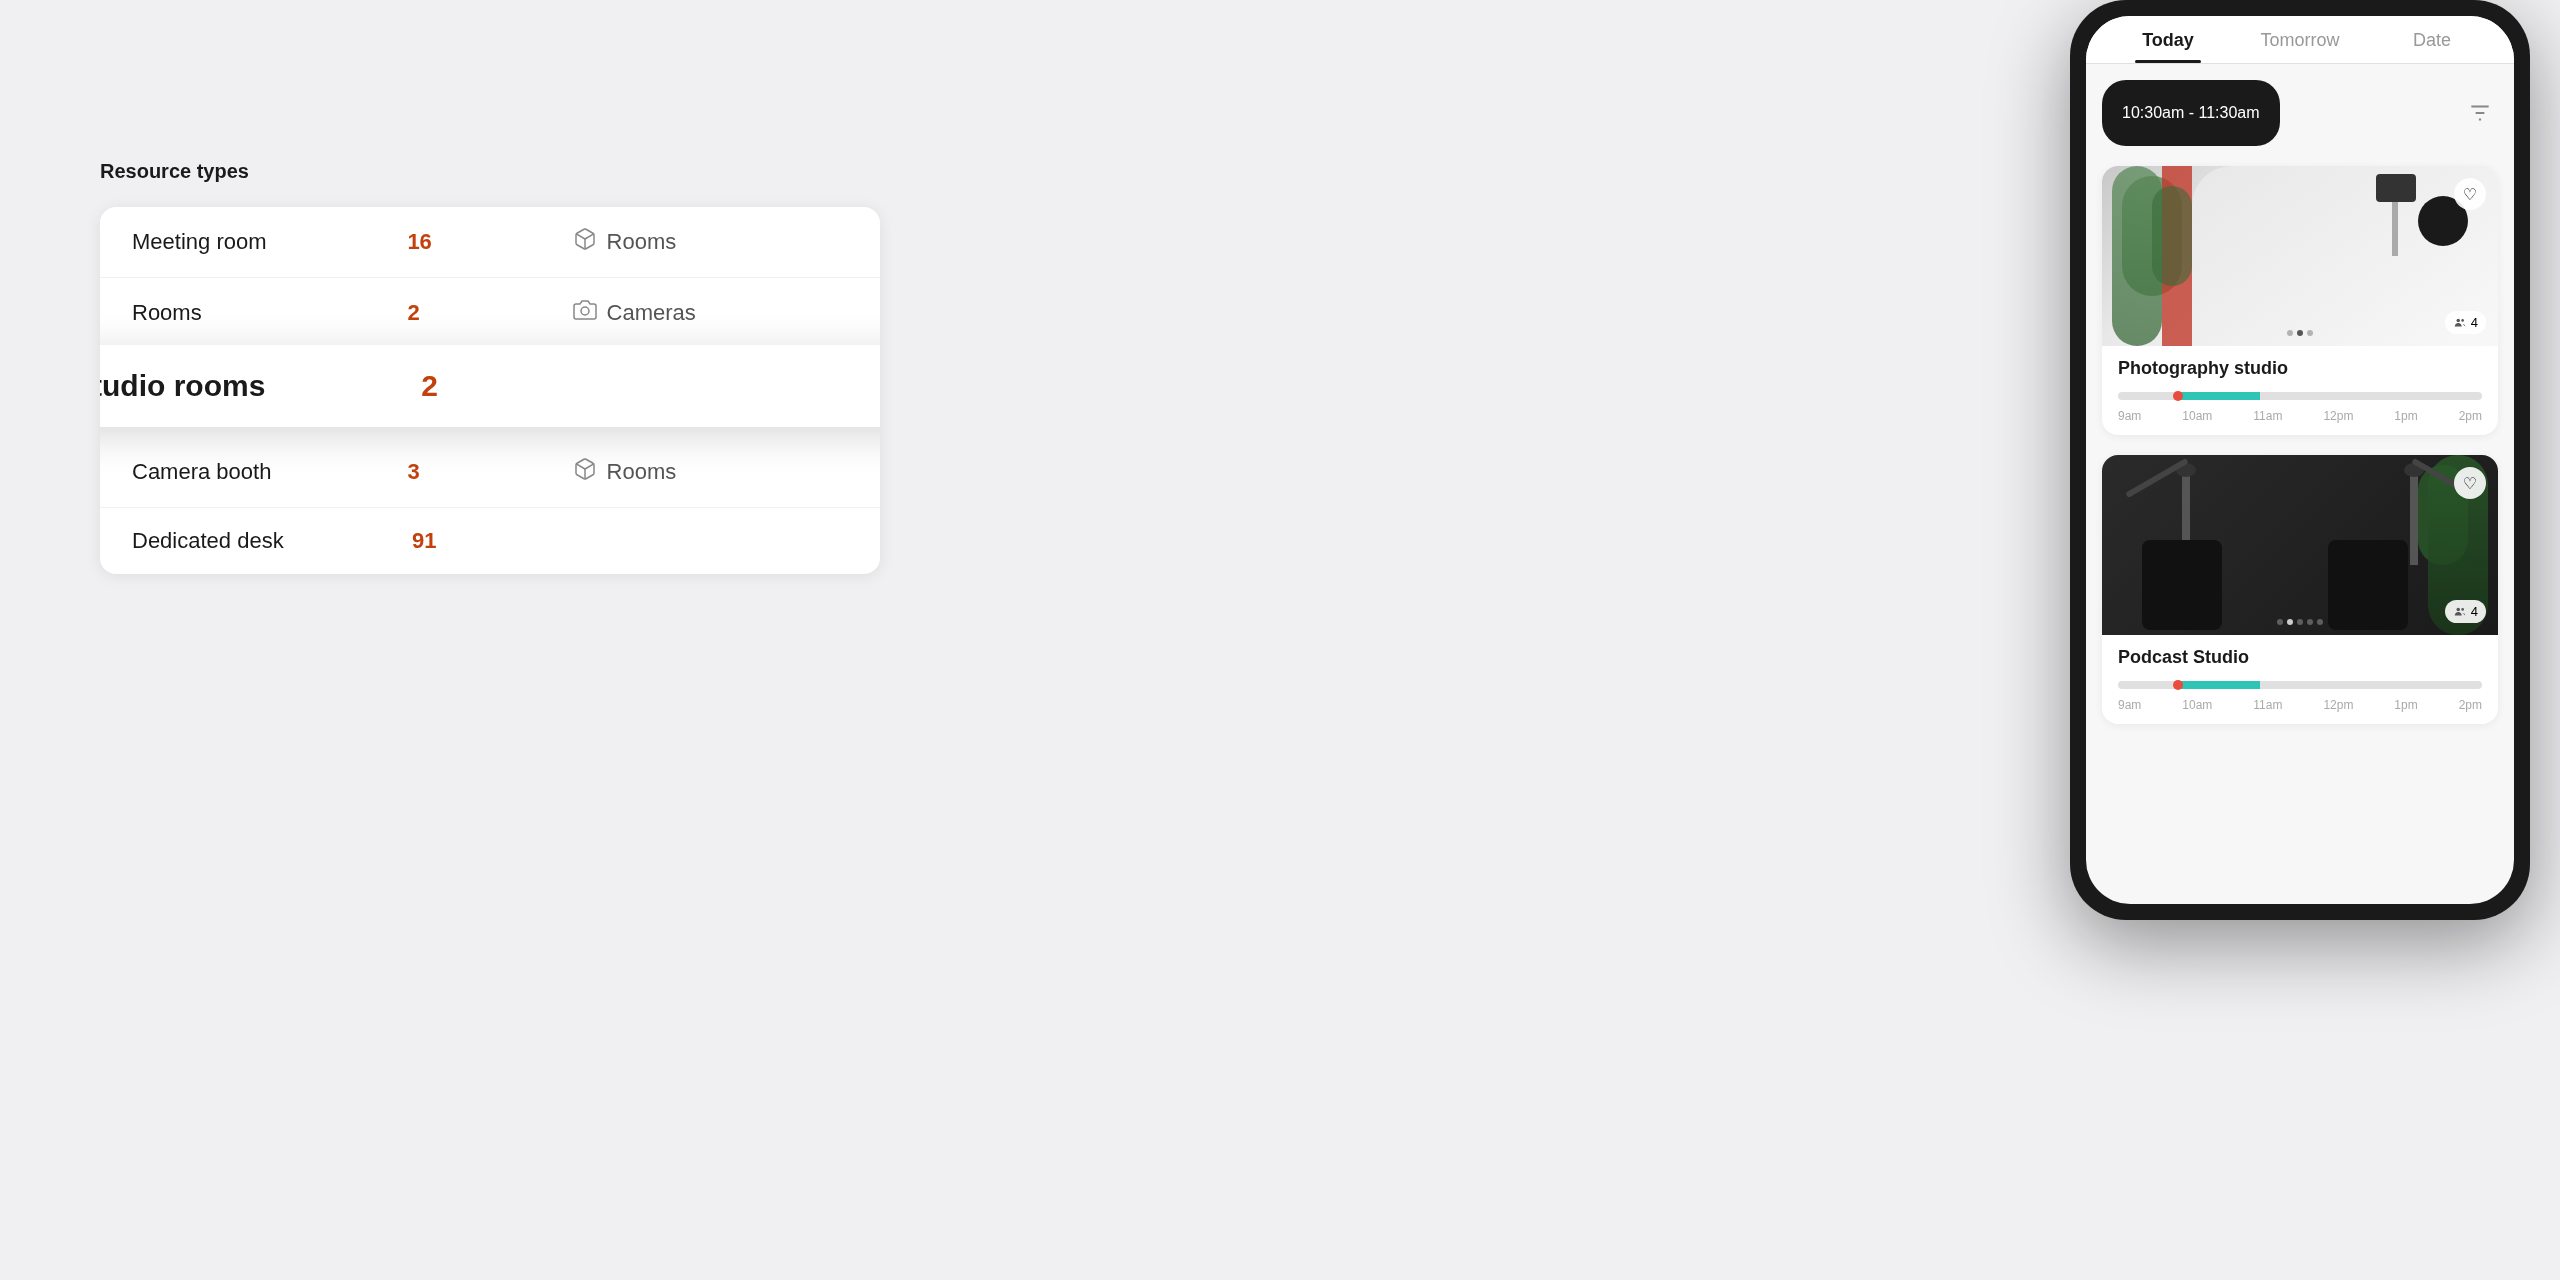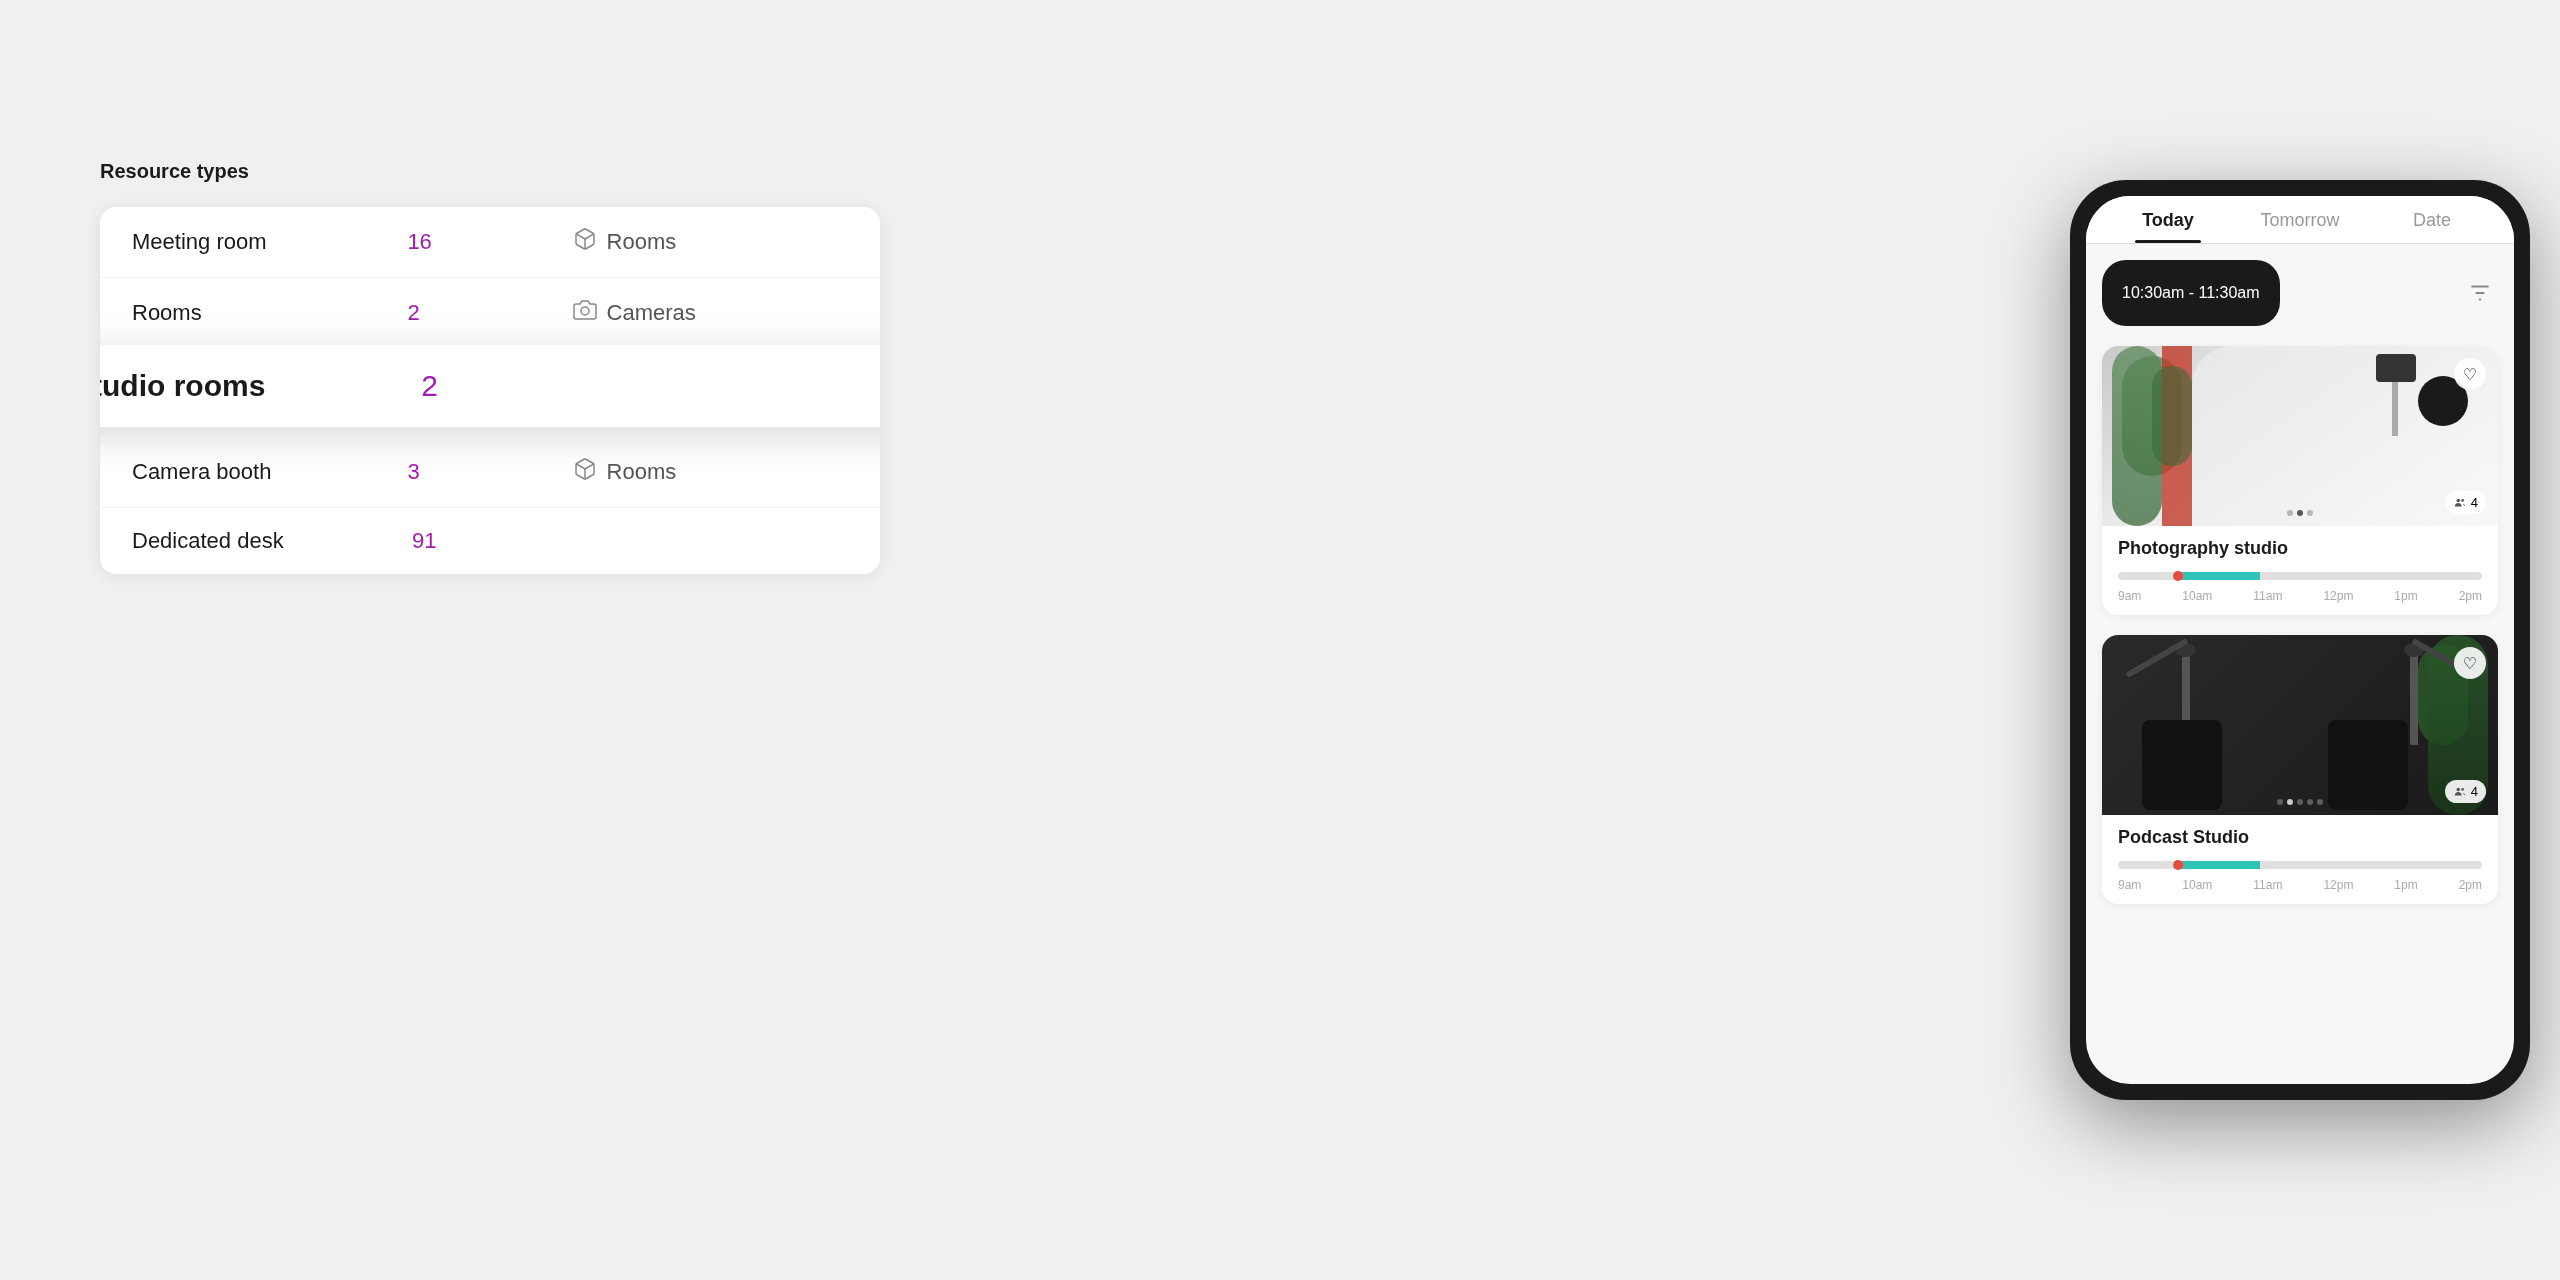--- a/index.html
+++ b/index.html
@@ -64,40 +64,40 @@
       gap: 20px;
     }
 
     .cell-name {
       font-size: 22px;
       color: #1a1a1a;
     }
 
     .cell-count {
       font-size: 22px;
-      color: #a21caf;
+      color: #c2410c;
+      font-weight: bold;
     }
 
     .cell-button {
       display: flex;
       align-items: center;
       gap: 10px;
       font-size: 22px;
       color: #555;
     }
 
     
     .phone-wrapper {
       position: absolute;
       right: 0px;
       top: 0px;
       width: 520px;
       height: 1280px;
       display: flex;
-      align-items: center;
       justify-content: center;
     }
 
     .phone {
       width: 460px;
       height: 920px;
       background: #1a1a1a;
       border-radius: 56px;
       padding: 16px;
       box-shadow: 0 24px 80px rgba(0,0,0,0.4);

